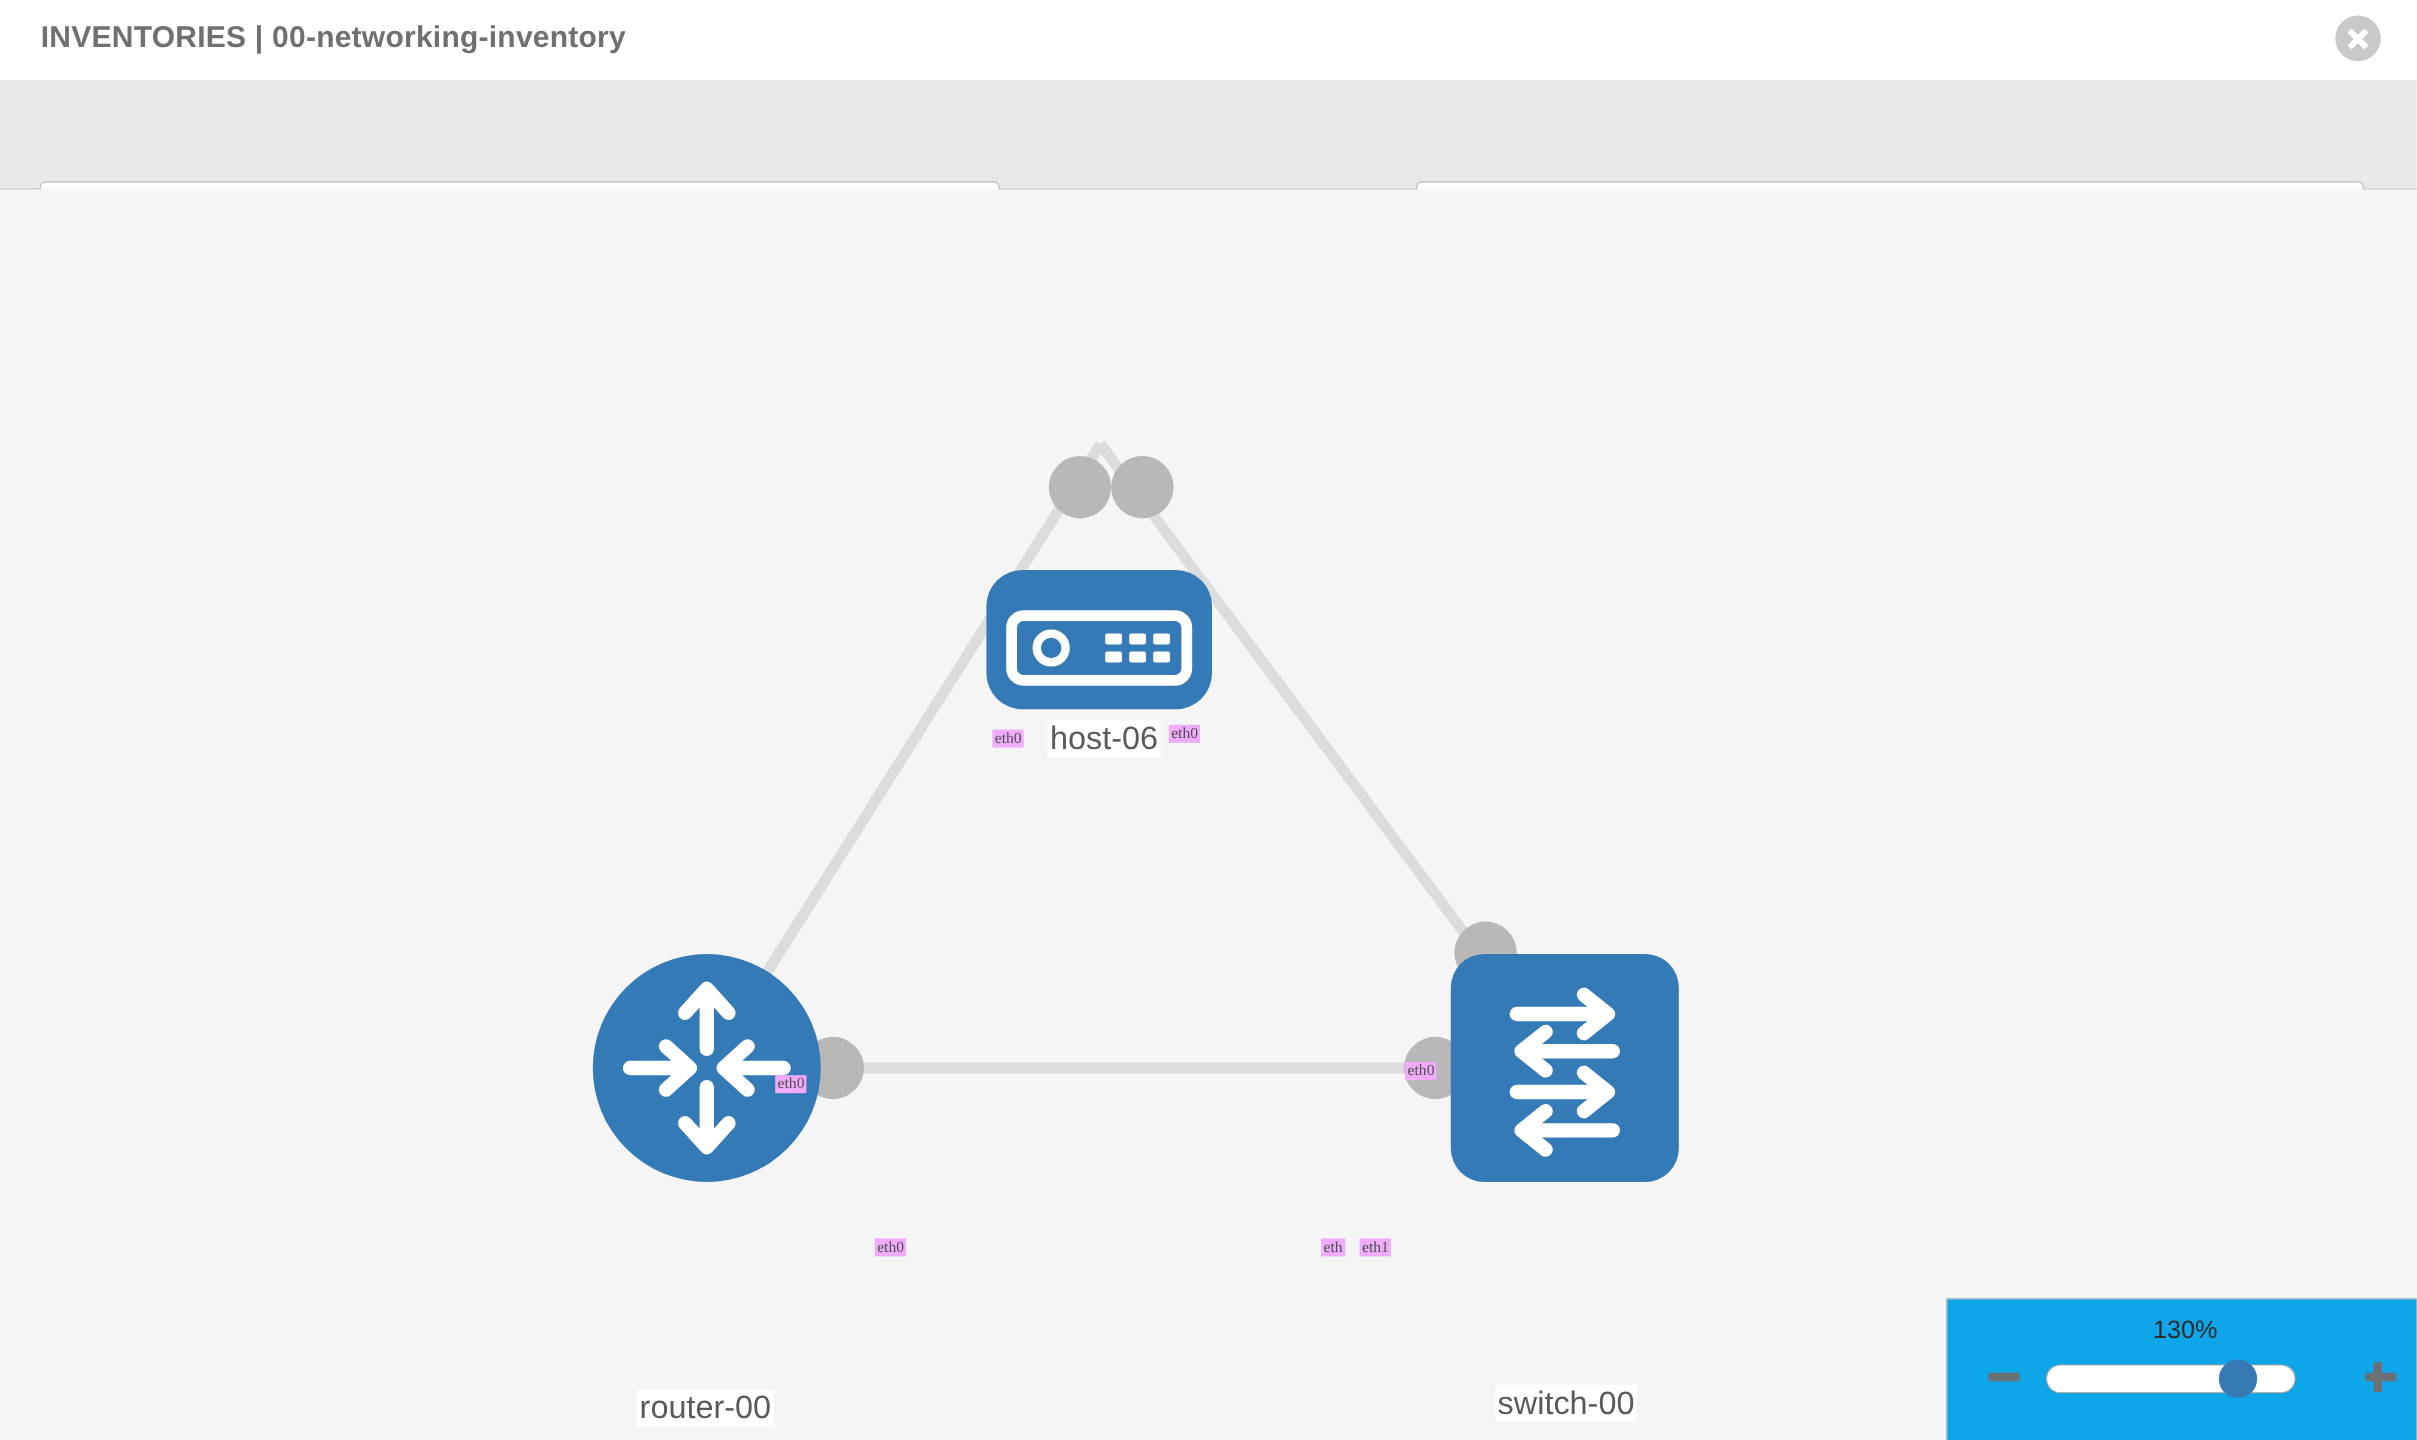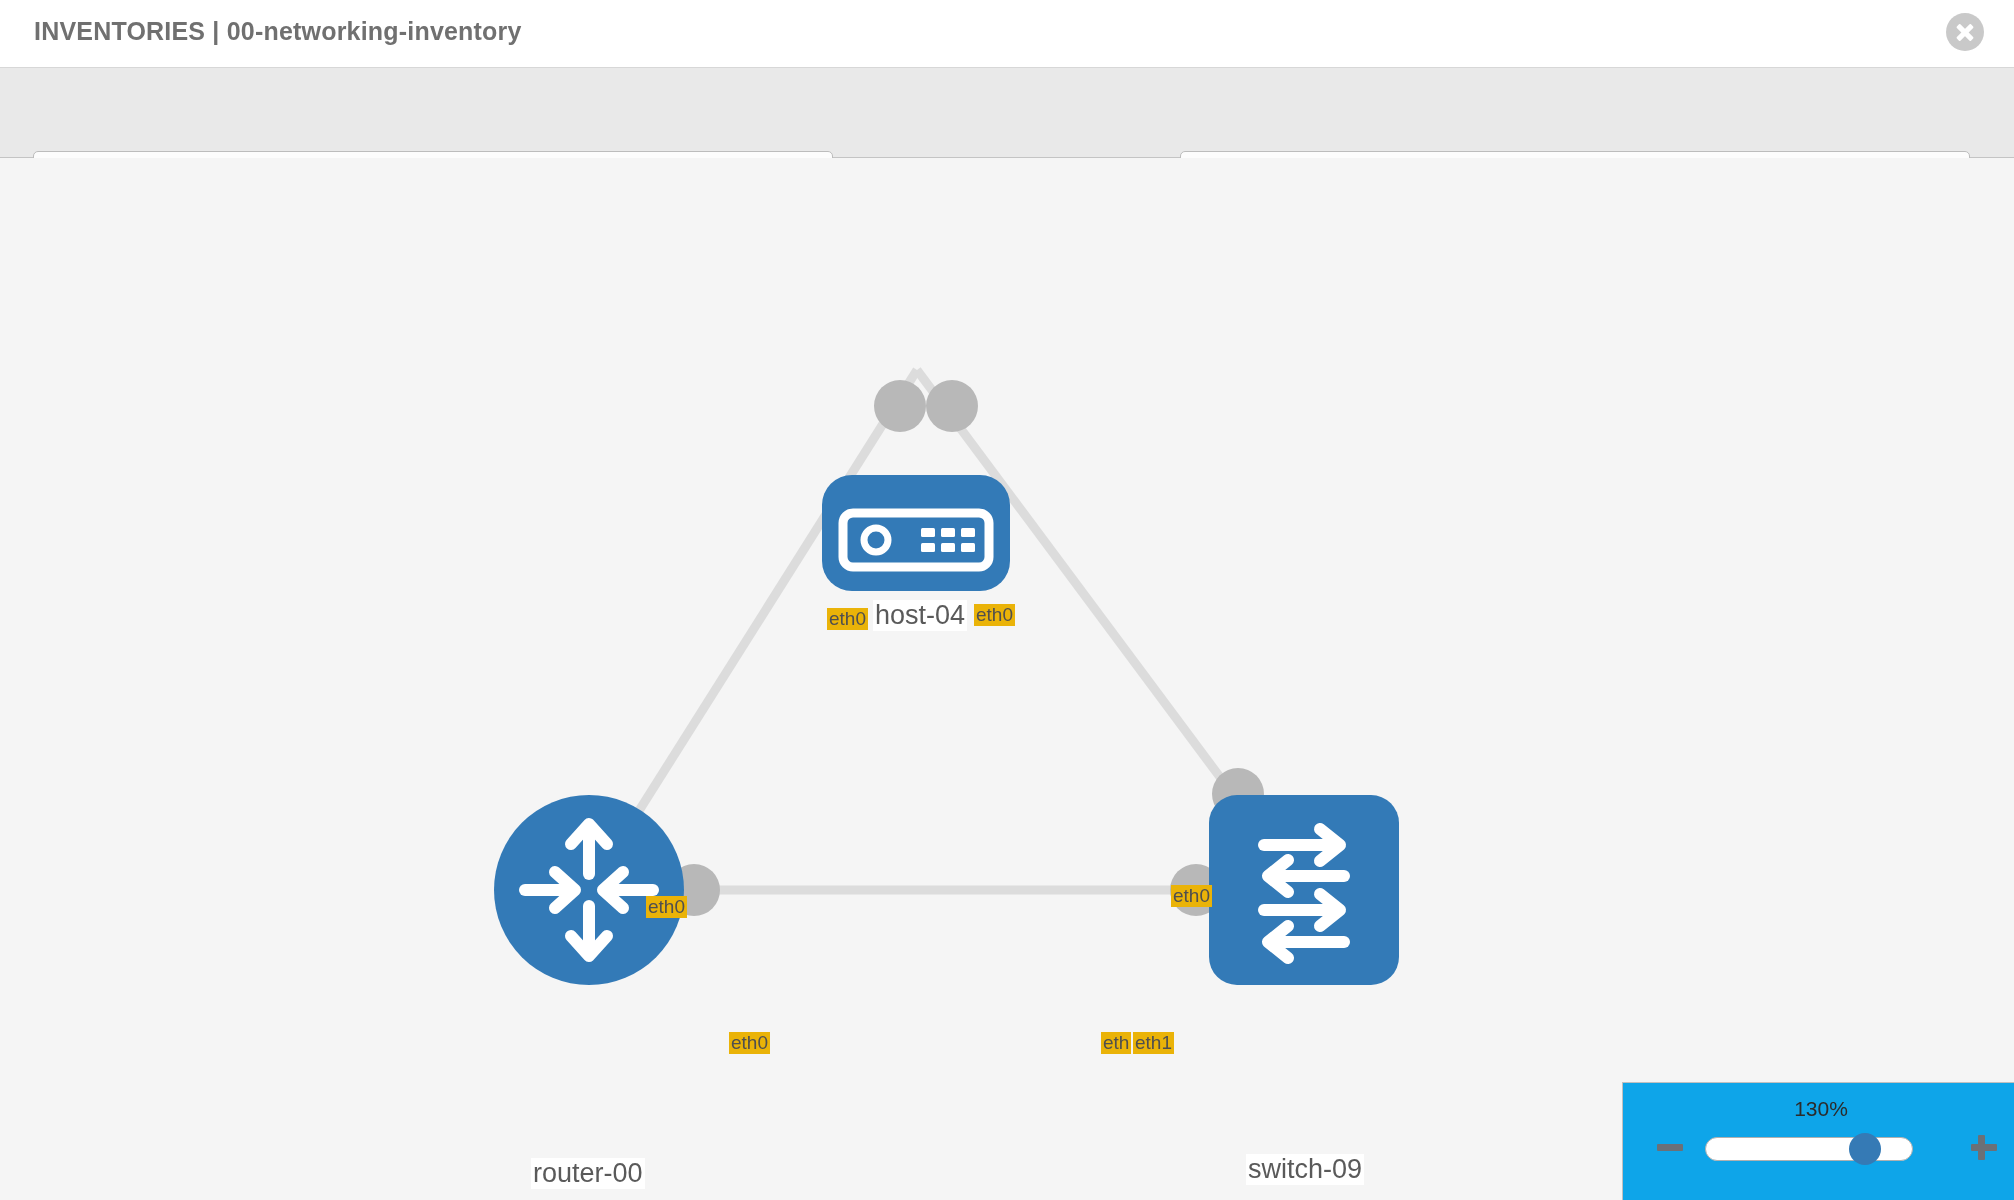--- a/index.html
+++ b/index.html
@@ -151,26 +151,27 @@
     position: absolute;
     font-size: 27px;
     color: #5a5a5a;
     background: #ffffff;
     white-space: nowrap;
     padding: 0 2px;
     line-height: 1.15;
   }
   .edge-label {
     position: absolute;
-    font-size: 19px;
+    font-size: 13px;
     color: #4f4f4f;
-    background: #eab308;
+    background: #f0abfc;
     white-space: nowrap;
     padding: 0 2px;
     line-height: 1.15;
+    font-family: Liberation Serif, serif;
   }
 
   
   .zoom-panel {
     position: absolute;
     left: 1622px;
     top: 1082px;
     width: 397px;
     height: 118px;
     background: #0ea5e9;
@@ -346,23 +347,23 @@
     </svg>
 
     <span class="edge-label" style="left:827px;  top:450px;">eth0</span>
     <span class="edge-label" style="left:974px;  top:446px;">eth0</span>
     <span class="edge-label" style="left:646px;  top:738px;">eth0</span>
     <span class="edge-label" style="left:1171px; top:727px;">eth0</span>
     <span class="edge-label" style="left:729px;  top:874px;">eth0</span>
     <span class="edge-label" style="left:1101px; top:874px;">eth</span>
     <span class="edge-label" style="left:1119px; top:874px;margin-left:14px;">eth1</span>
 
-    <span class="node-label" style="left:873px;  top:442px;">host-04</span>
+    <span class="node-label" style="left:873px;  top:442px;">host-06</span>
     <span class="node-label" style="left:531px;  top:1000px;">router-00</span>
-    <span class="node-label" style="left:1246px; top:996px;">switch-09</span>
+    <span class="node-label" style="left:1246px; top:996px;">switch-00</span>
 
     <div class="zoom-panel" style="left:1622px; top:924px;">
       <div class="zoom-percent">130%</div>
       <div class="zoom-minus">
         <div class="bar-h"></div>
       </div>
       <div class="zoom-track"></div>
       <div class="zoom-thumb"></div>
       <div class="zoom-plus">
         <div class="bar-h"></div>

